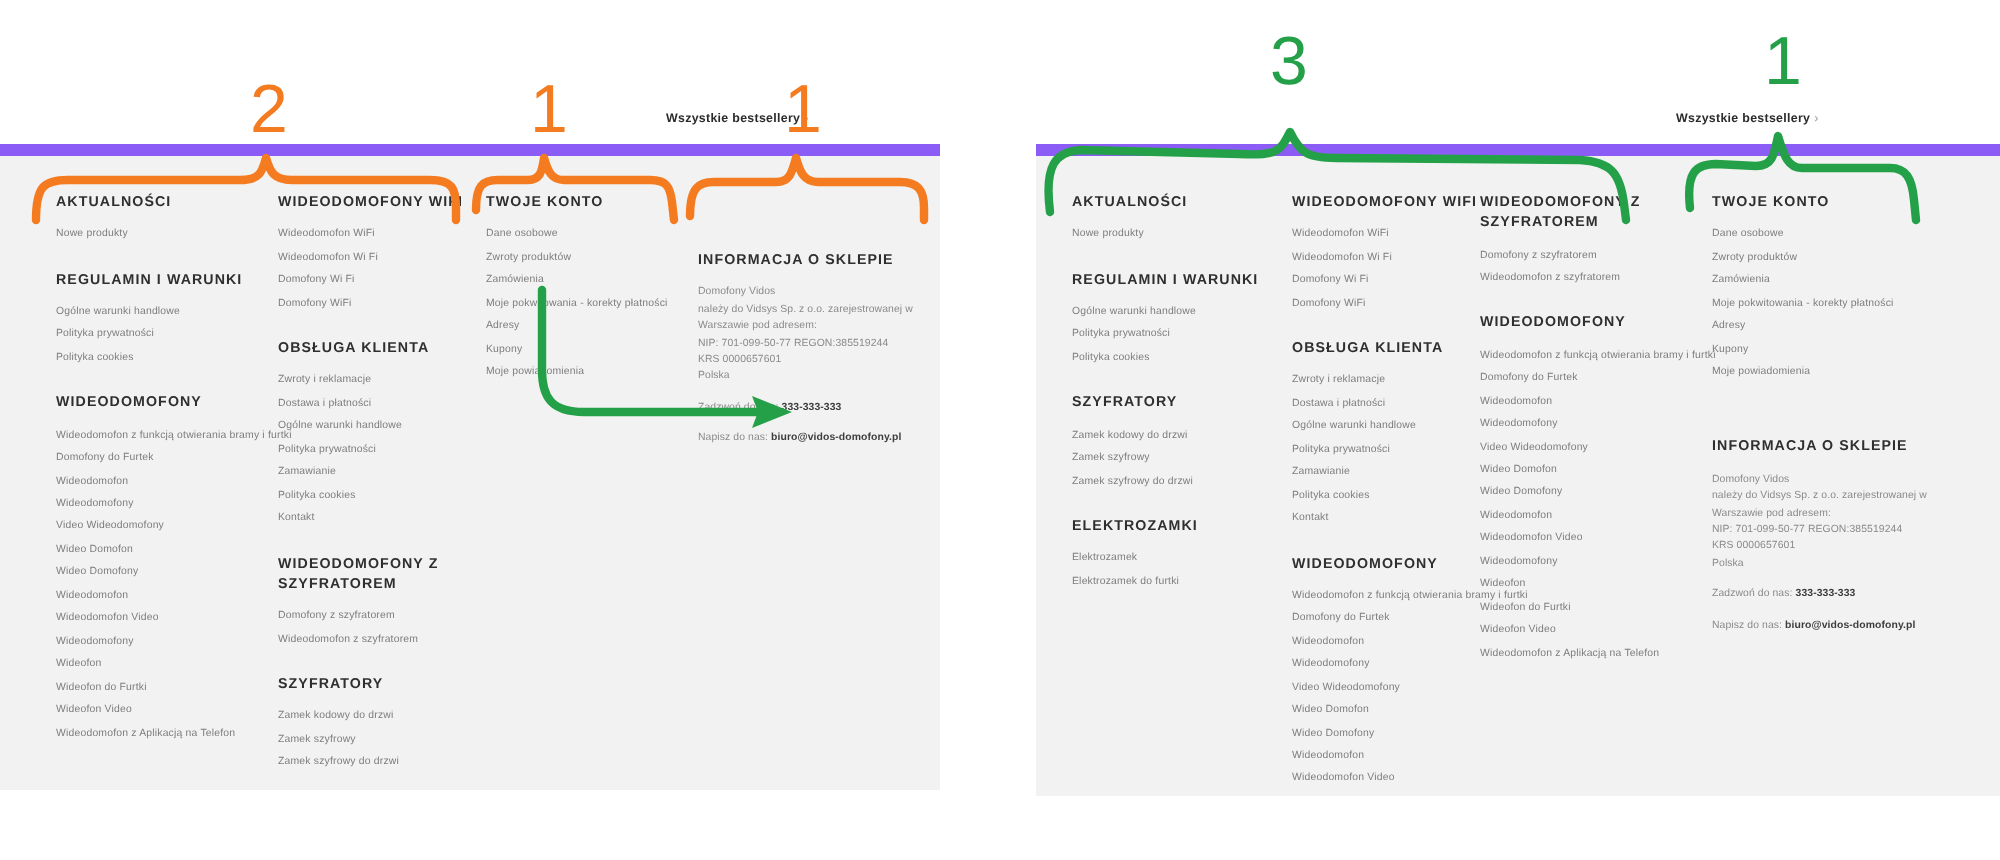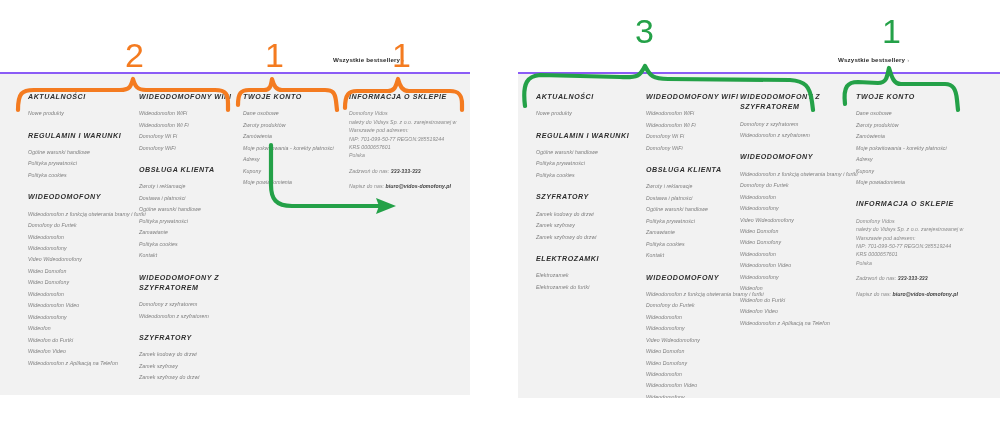--- a/index.html
+++ b/index.html
@@ -14,23 +14,22 @@
   #stage {
     position: relative;
     width: 1000px; height: 430px;
     background: #ffffff;
   }
 
   
   .panel {
     position: absolute;
     background: #f2f2f2;
-    border-top: 2px solid #8b5cf6;
+    border-top: 6px solid #8b5cf6;
     overflow: hidden;
-    font-style: italic;
   }
   #panel-left  { left: 0px;   top: 72px; width: 470px; height: 323px; }
   #panel-right { left: 518px; top: 72px; width: 482px; height: 326px; }
 
   .panel-inner {
     position: relative;
     width: 100%; height: 100%;
     padding-top: 18px;
   }
 
@@ -55,21 +54,21 @@
 
   .blk-title {
     font-size: 7.1px;
     font-weight: bold;
     color: #2f2f2f;
     letter-spacing: .55px;
     line-height: 1.45;
     margin: 0 0 9px 0;
     text-transform: uppercase;
   }
-  .blk-title.tight { margin-bottom: 7px; }
+  .blk-title.tight { margin-bottom: 7px; margin-top: 29px; }
 
   .lnk {
     display: block;
     font-size: 5.2px;
     color: #7d7d7d;
     line-height: 1.05;
     margin-bottom: 6.0px;
     letter-spacing: .1px;
     white-space: nowrap;
   }

